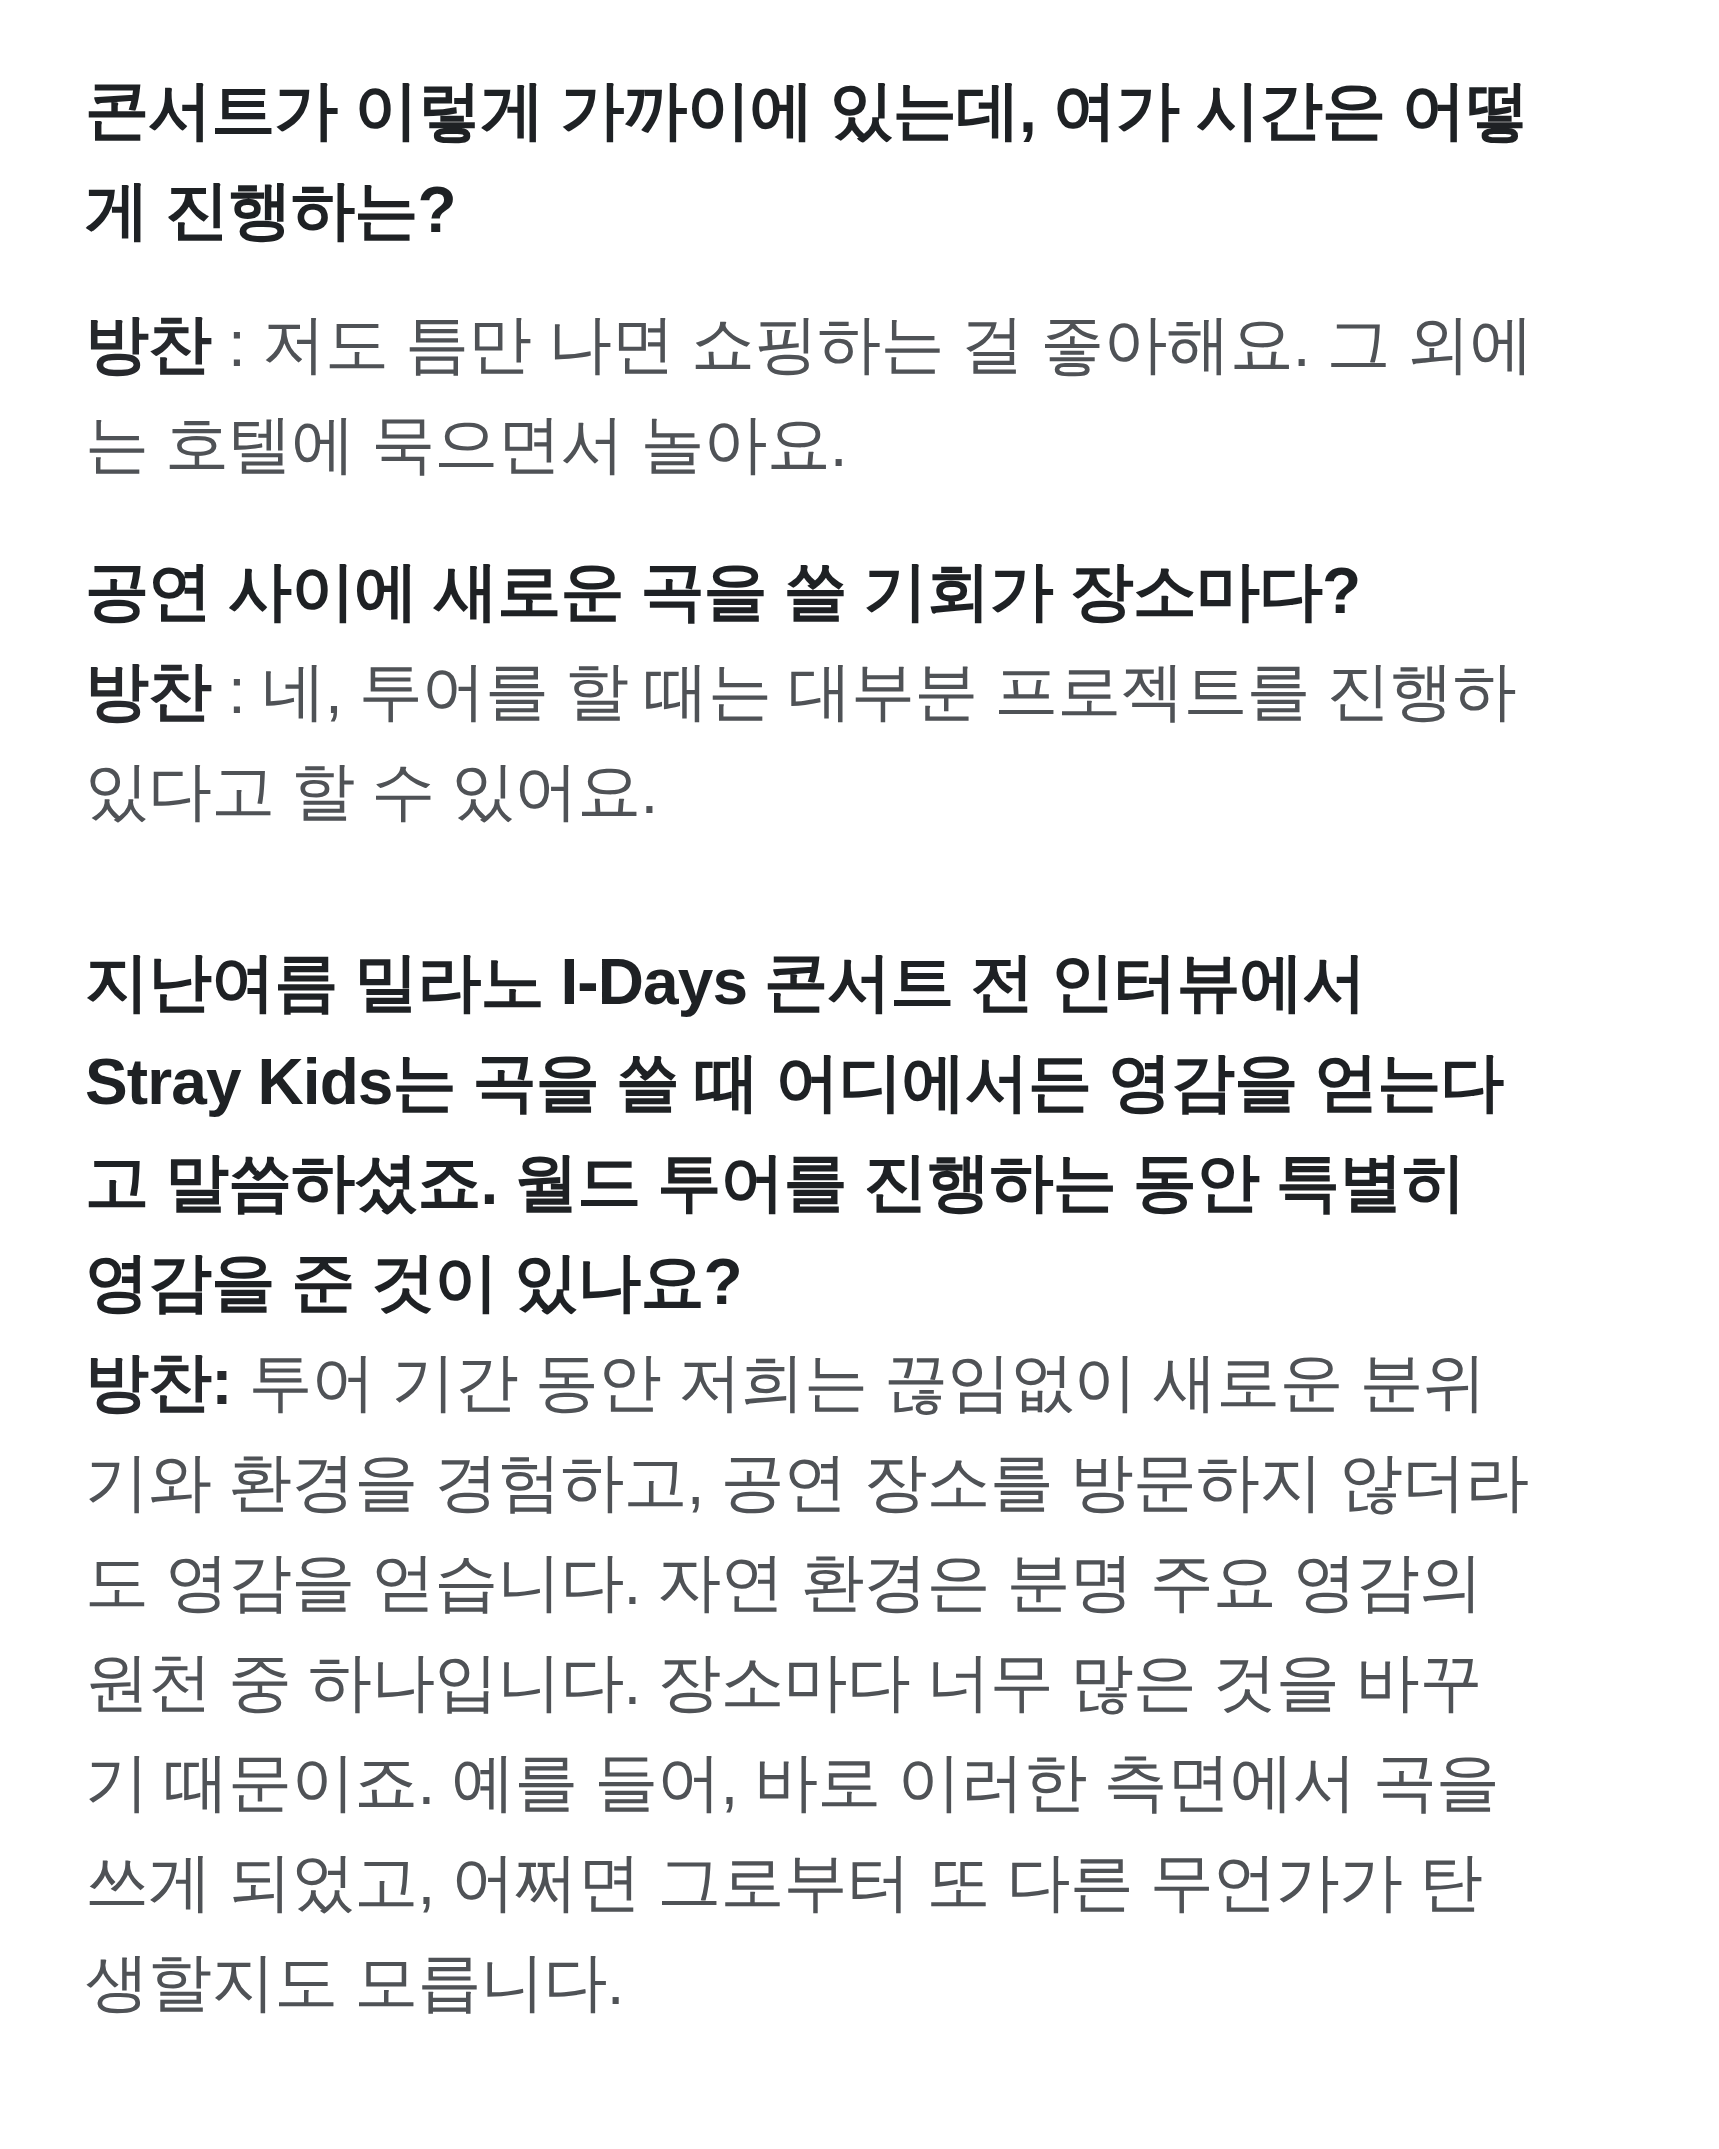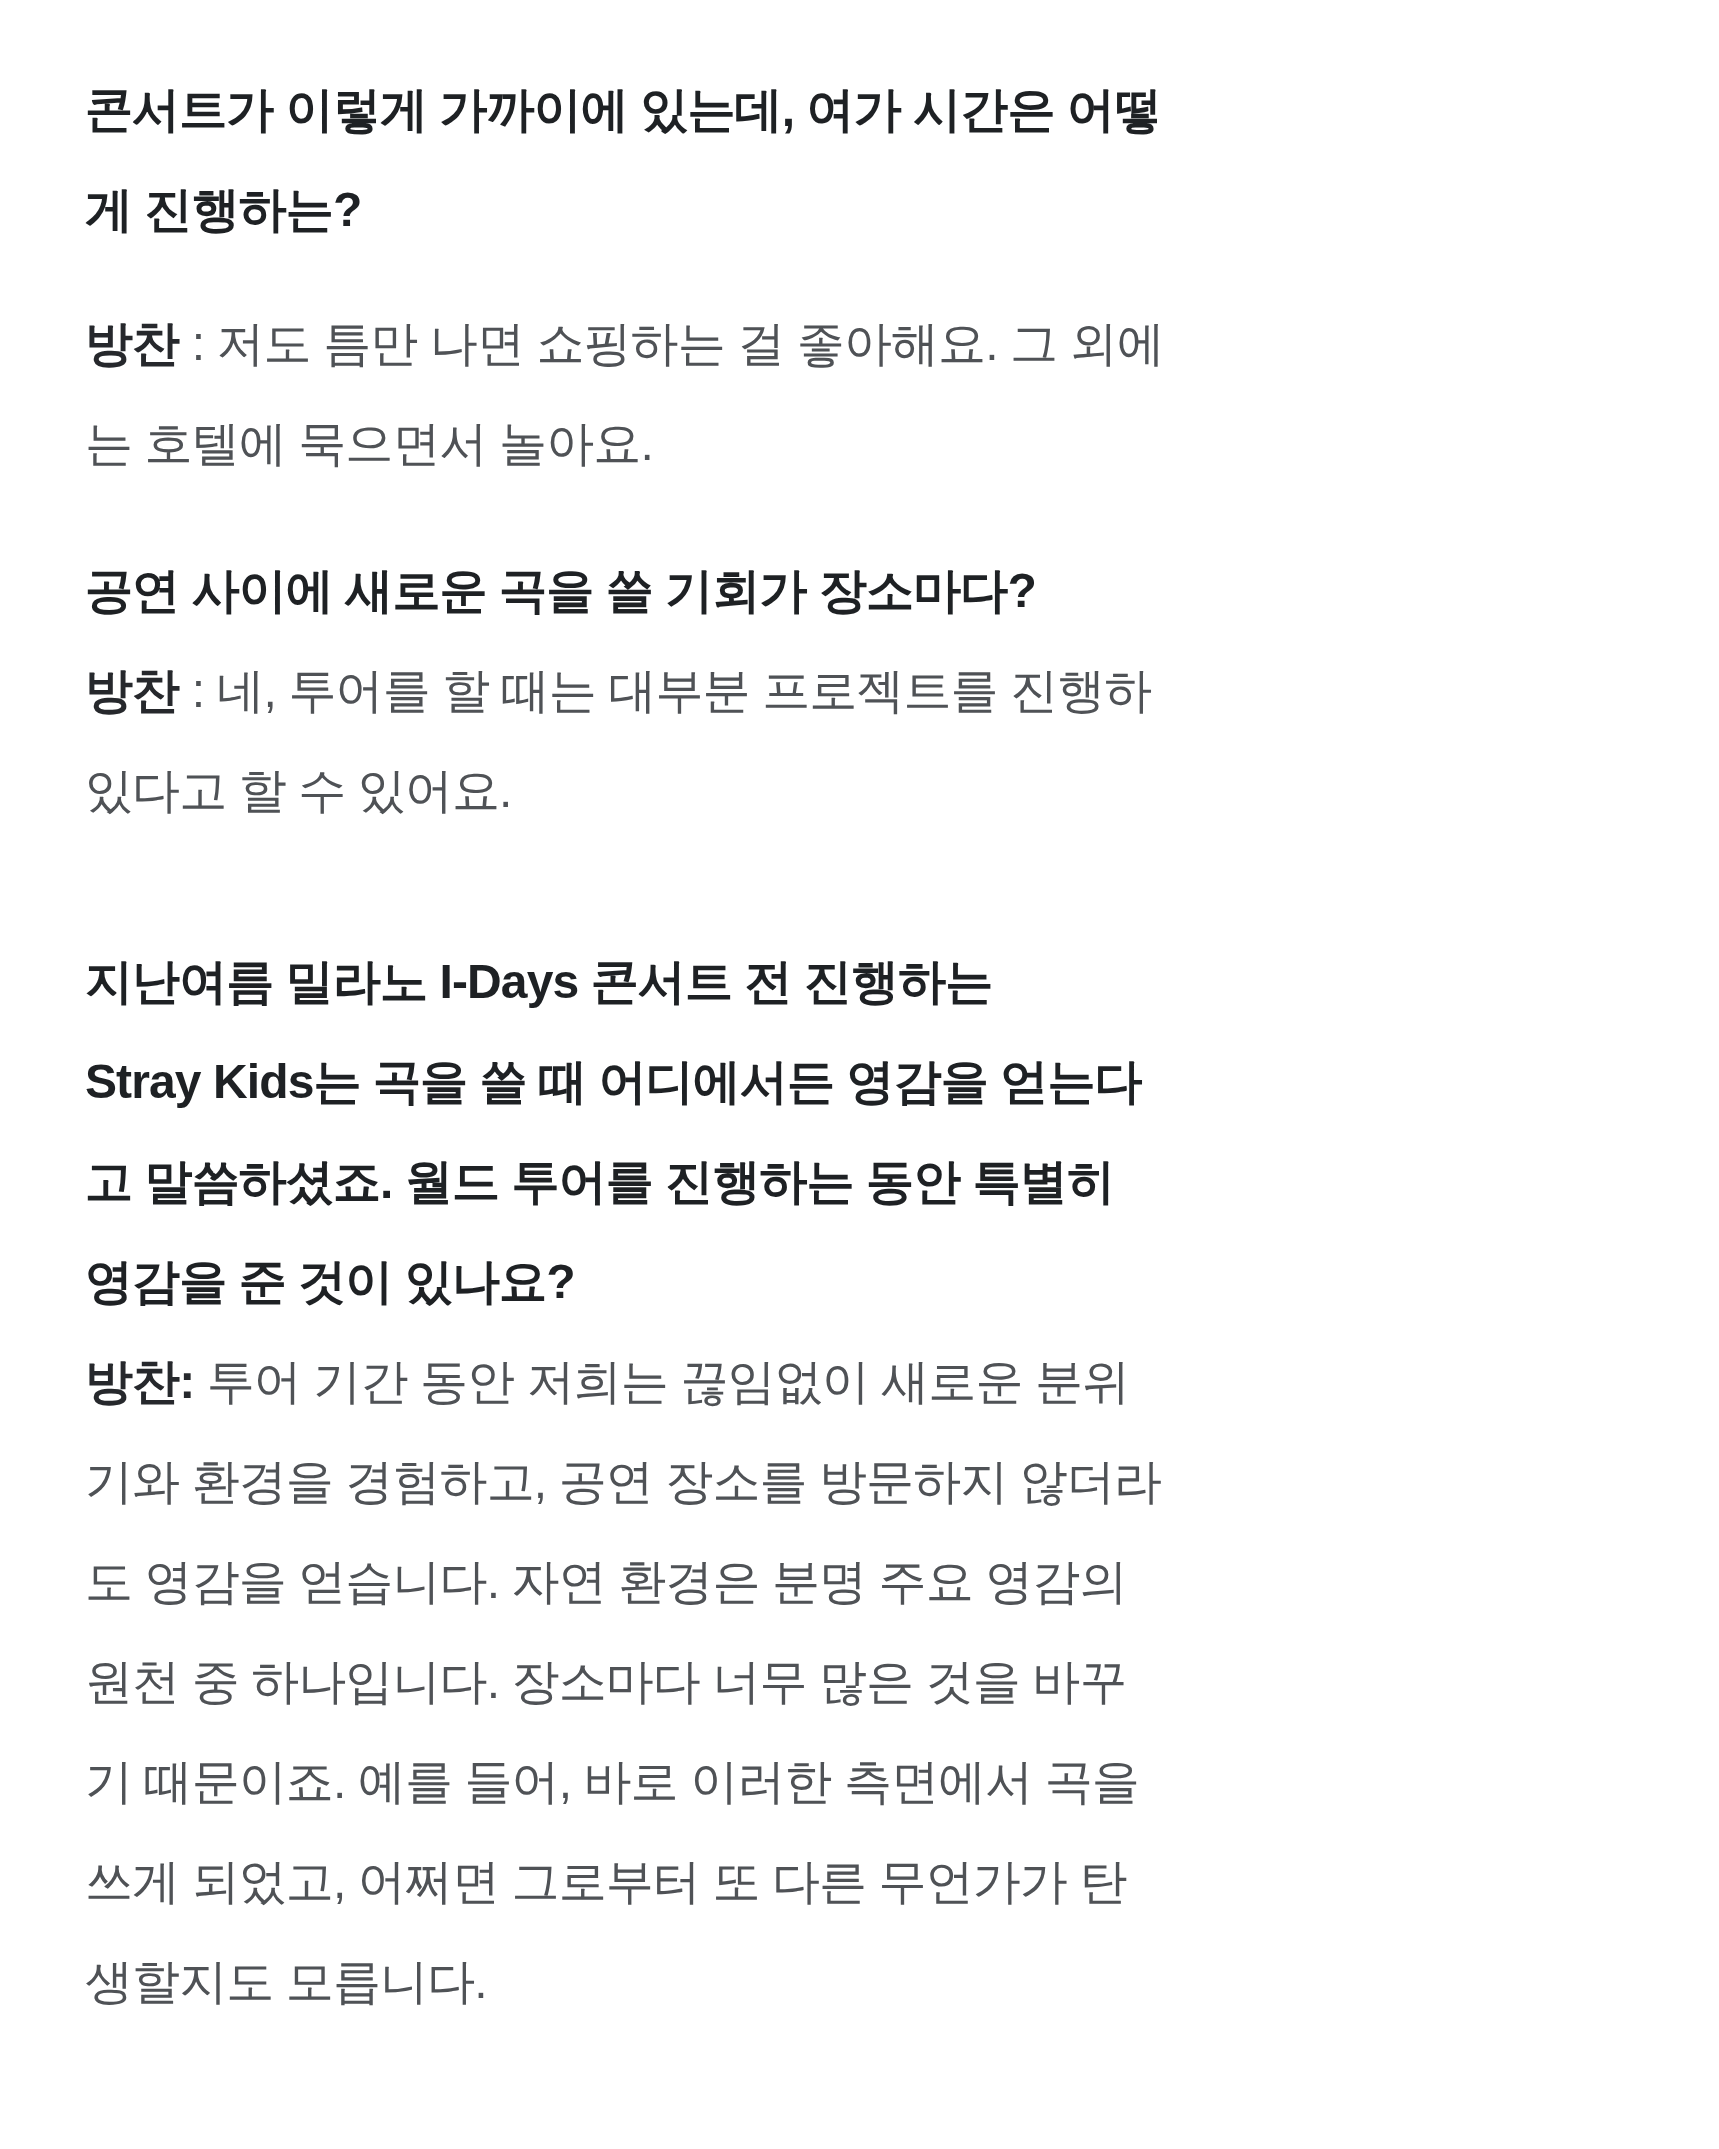--- a/index.html
+++ b/index.html
@@ -17,21 +17,21 @@
     padding: 60px 63px 0 85px;
   }
   .block {
     margin: 0;
   }
   .gap-sm { margin-top: 34px; }
   .gap-md { margin-top: 47px; }
   .gap-lg { margin-top: 91px; }
   .attached { margin-top: 0; }
   .line {
-    font-size: 48px;
+    font-size: 64px;
     line-height: 100px;
     white-space: pre-wrap;
     letter-spacing: -0.9px;
   }
   .question .line {
     color: #1e2124;
     font-weight: 700;
   }
   .answer .line {
     color: #4f5256;
@@ -60,21 +60,21 @@
   <section class="block question gap-md">
     <div class="line">공연 사이에 새로운 곡을 쓸 기회가 장소마다?</div>
   </section>
 
   <section class="block answer attached">
     <div class="line"><span class="speaker">방찬</span><span class="rest"> : 네, 투어를 할 때는 대부분 프로젝트를 진행하</span></div>
     <div class="line">있다고 할 수 있어요.</div>
   </section>
 
   <section class="block question gap-lg">
-    <div class="line">지난여름 밀라노 I-Days 콘서트 전 진행하는</div>
+    <div class="line">지난여름 밀라노 I-Days 콘서트 전 인터뷰에서</div>
     <div class="line">Stray Kids는 곡을 쓸 때 어디에서든 영감을 얻는다</div>
     <div class="line">고 말씀하셨죠. 월드 투어를 진행하는 동안 특별히</div>
     <div class="line">영감을 준 것이 있나요?</div>
   </section>
 
   <section class="block answer attached">
     <div class="line"><span class="speaker">방찬:</span><span class="rest"> 투어 기간 동안 저희는 끊임없이 새로운 분위</span></div>
     <div class="line">기와 환경을 경험하고, 공연 장소를 방문하지 않더라</div>
     <div class="line">도 영감을 얻습니다. 자연 환경은 분명 주요 영감의</div>
     <div class="line">원천 중 하나입니다. 장소마다 너무 많은 것을 바꾸</div>

